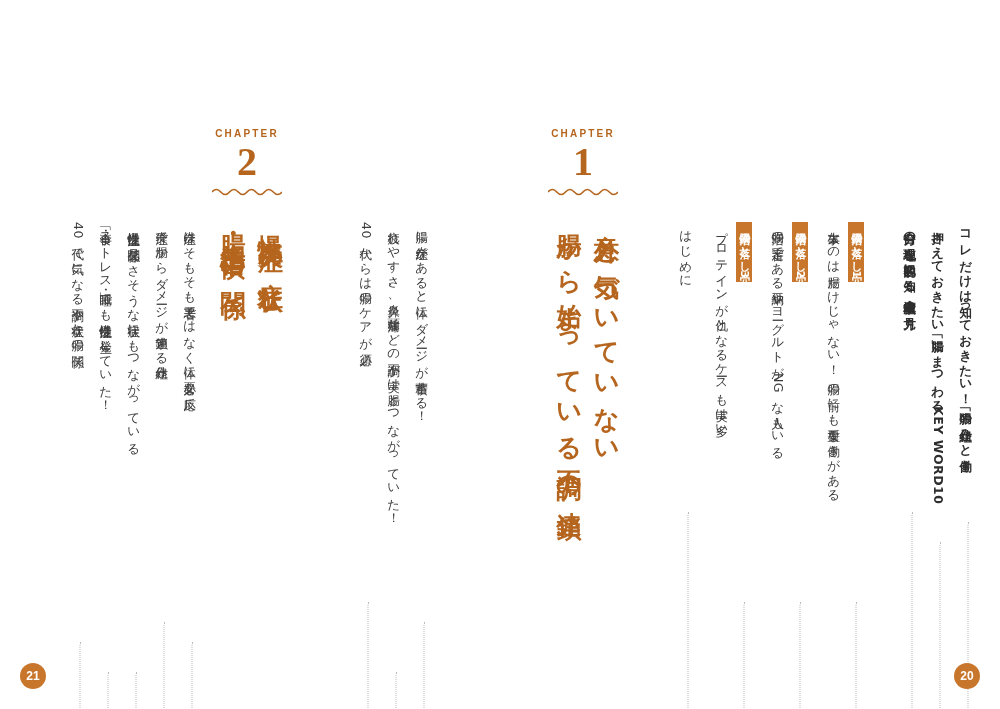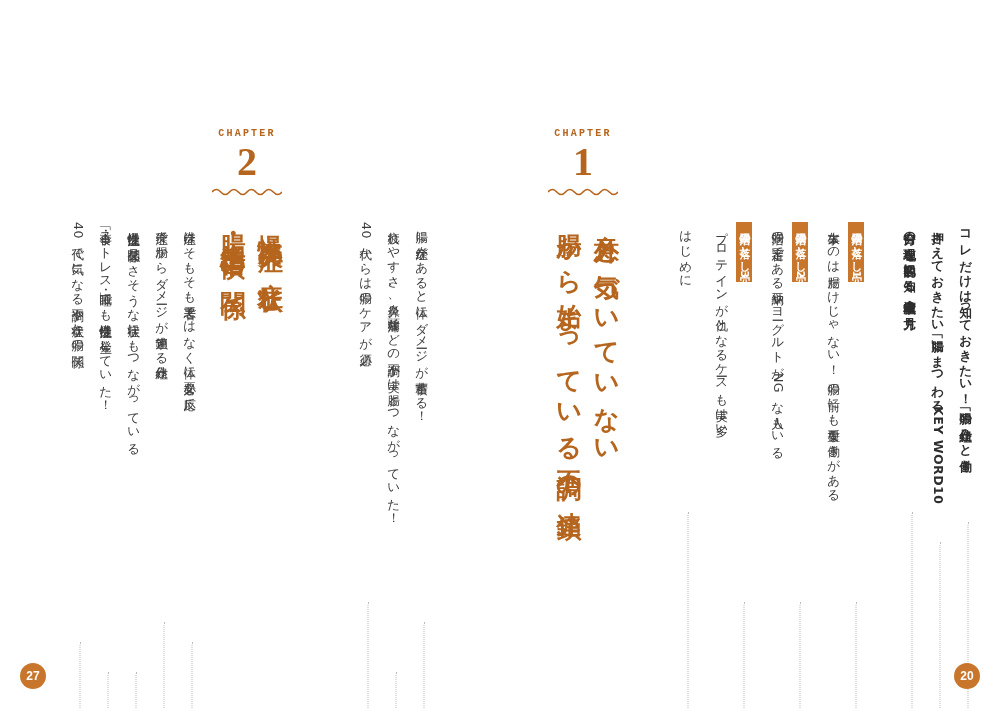--- a/index.html
+++ b/index.html
@@ -46,21 +46,20 @@
   .chapter {
     position: absolute;
     top: 128px;
   }
   .chapter .chap-label {
     color: #b5651d;
     font-size: 10px;
     letter-spacing: 2.2px;
     text-align: center;
     font-weight: 600;
-    font-family: Liberation Mono, monospace;
   }
   .chapter .chap-num {
     color: #b5651d;
     font-size: 40px;
     font-weight: 700;
     text-align: center;
     line-height: 1.05;
     margin-top: 2px;
     font-family: "Liberation Serif", "DejaVu Serif", serif;
   }
@@ -239,16 +238,16 @@
     <div class="leader" style="top: 450px; height: 118px;"></div>
 
   </div>
 
   <div class="entry" style="left: 70px; top: 222px;">
     <div class="etext">40代で気になる不調や症状と腸の関係</div>
     <div class="leader" style="top: 420px; height: 148px;"></div>
 
   </div>
 
-  <div class="folio left">27</div>
+  <div class="folio left">21</div>
   <div class="folio right">20</div>
 
 </div>
 
 </body></html>

